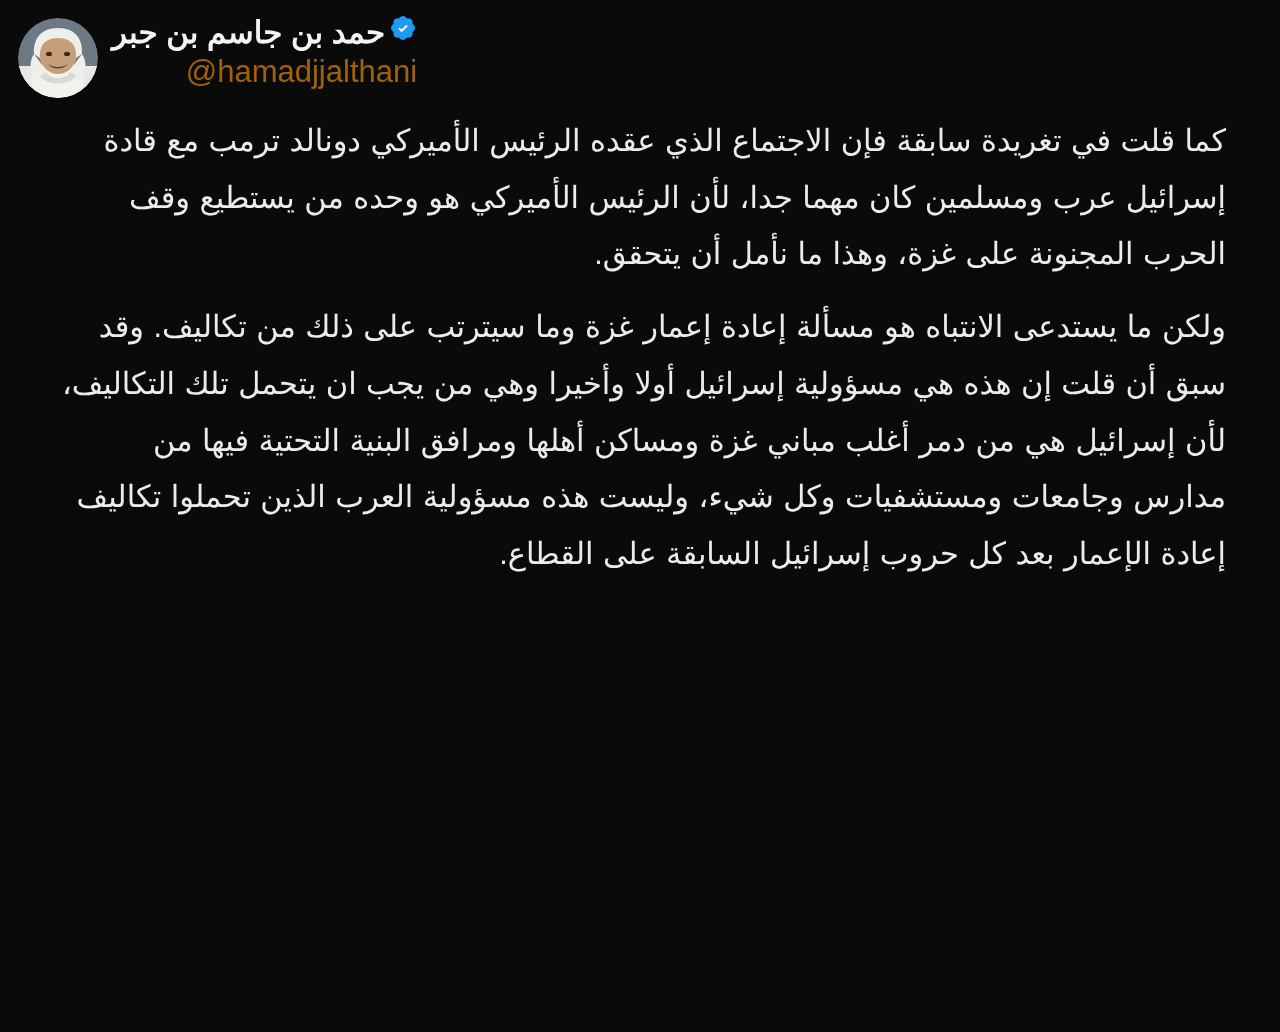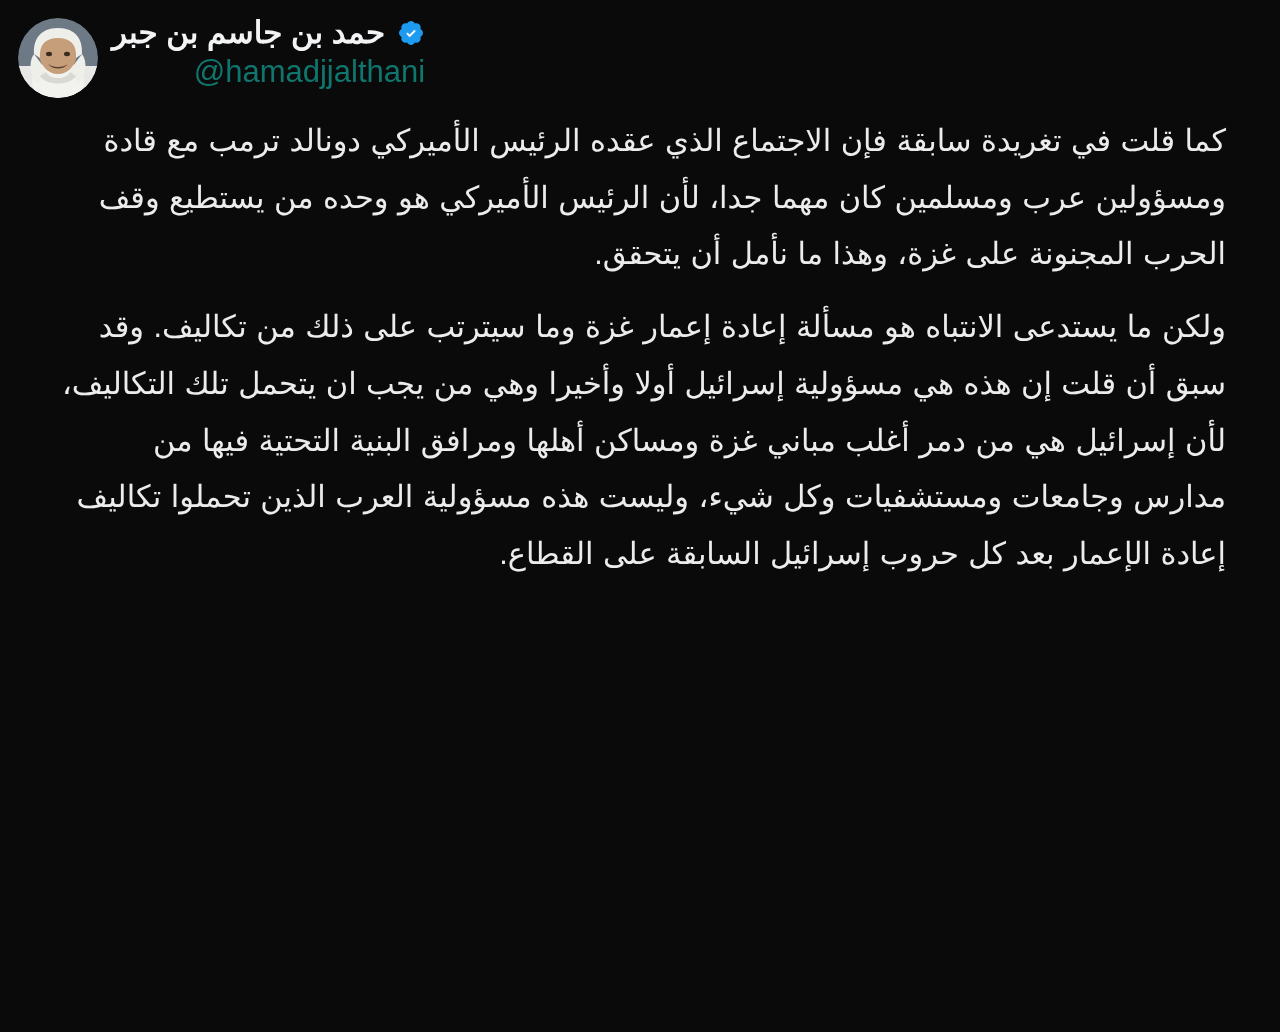--- a/index.html
+++ b/index.html
@@ -53,43 +53,43 @@
     justify-content: center;
     margin-left: 14px;
     margin-right: 0;
     padding-right: 14px;
     min-width: 0;
   }
 
   .name-line {
     display: flex;
     flex-direction: row-reverse;
-    align-items: center;
-    gap: 12px;
+    align-items: flex-start;
+    gap: 4px;
     direction: rtl;
   }
 
   .display-name {
     font-size: 31px;
     font-weight: bold;
     color: #f2f3f5;
     line-height: 1.2;
     white-space: nowrap;
   }
 
   .verified-badge {
     width: 28px;
     height: 28px;
     flex: 0 0 28px;
     display: inline-block;
   }
 
   .handle {
     font-size: 31px;
-    color: #0f766e;
+    color: #a16207;
     line-height: 1.25;
     direction: ltr;
     margin-top: 2px;
     white-space: nowrap;
   }
 
   .menu-dots {
     position: absolute;
     top: 30px;
     left: 64px;
@@ -175,17 +175,17 @@
             <path fill="#ffffff" d="M10.84 15.63l-2.9-2.9 1.17-1.17 1.73 1.73 4.06-4.06 1.17 1.18-5.23 5.22z"></path>
           </svg>
         </span>
       </div>
       <div class="handle">@hamadjjalthani</div>
     </div>
 
   </div>
 
   <div class="tweet-body">
-    <p class="tweet-paragraph p1">كما قلت في تغريدة سابقة فإن الاجتماع الذي عقده الرئيس الأميركي دونالد ترمب مع قادة ومسؤولين عرب ومسلمين كان مهما جدا، لأن الرئيس الأميركي هو وحده من يستطيع وقف الحرب المجنونة على غزة، وهذا ما نأمل أن يتحقق.</p>
+    <p class="tweet-paragraph p1">كما قلت في تغريدة سابقة فإن الاجتماع الذي عقده الرئيس الأميركي دونالد ترمب مع قادة إسرائيل عرب ومسلمين كان مهما جدا، لأن الرئيس الأميركي هو وحده من يستطيع وقف الحرب المجنونة على غزة، وهذا ما نأمل أن يتحقق.</p>
     <p class="tweet-paragraph p2">ولكن ما يستدعى الانتباه هو مسألة إعادة إعمار غزة وما سيترتب على ذلك من تكاليف. وقد سبق أن قلت إن هذه هي مسؤولية إسرائيل أولا وأخيرا وهي من يجب ان يتحمل تلك التكاليف، لأن إسرائيل هي من دمر أغلب مباني غزة ومساكن أهلها ومرافق البنية التحتية فيها من مدارس وجامعات ومستشفيات وكل شيء، وليست هذه مسؤولية العرب الذين تحملوا تكاليف إعادة الإعمار بعد كل حروب إسرائيل السابقة على القطاع.</p>
   </div>
 
 </div>
 
 </body></html>

